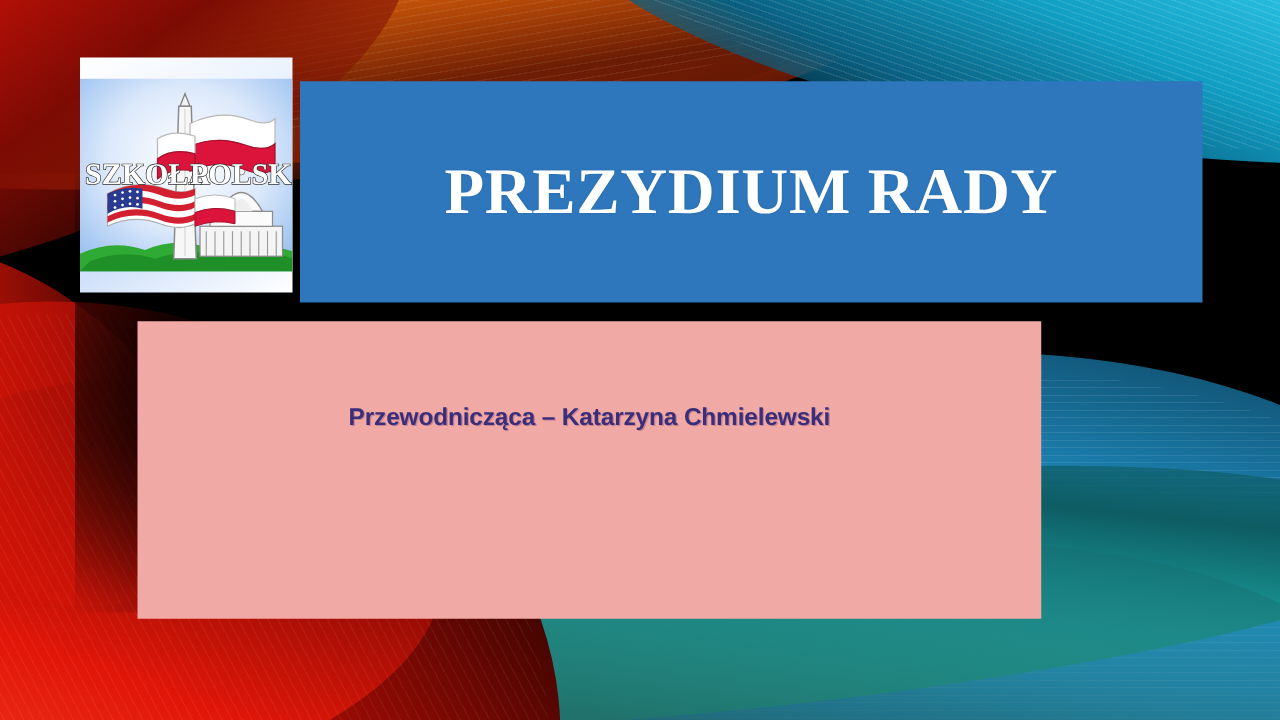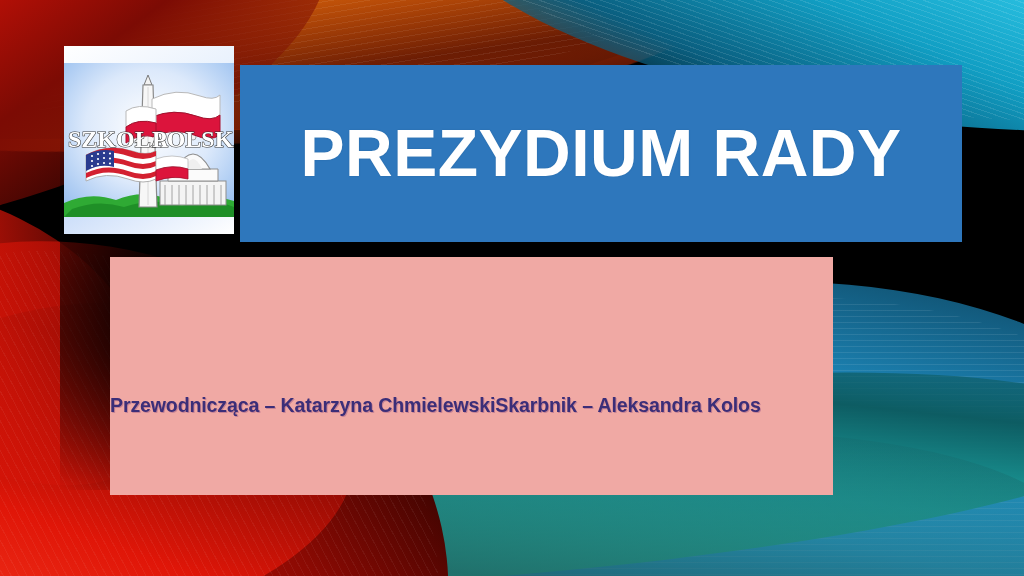--- a/index.html
+++ b/index.html
@@ -190,39 +190,39 @@
     position: absolute;
     left: 240px; top: 65px;
     width: 722px; height: 177px;
     background: #2e77bc;
     display: flex;
     align-items: center;
     justify-content: center;
   }
   .title-text {
     color: #ffffff;
-    font-family: Liberation Sans, sans-serif;
-    font-size: 66px;
+    font-family: Liberation Serif, serif;
+    font-size: 52px;
     font-weight: bold;
     line-height: 1.06;
     letter-spacing: 0.5px;
     text-align: center;
     margin: 0;
     padding: 0 18px;
     text-shadow: 0 0 2px rgba(0,0,0,0.12);
   }
 
   
   .body-box {
     position: absolute;
     left: 110px; top: 257px;
     width: 723px; height: 238px;
     background: #f0a9a4;
     display: flex;
-    flex-direction: row;
+    flex-direction: column;
     align-items: center;
     justify-content: flex-start;
     padding-top: 58px;
     box-sizing: border-box;
   }
   .body-line {
     color: #3b2e78;
     font-family: "Liberation Sans", sans-serif;
     font-size: 19.5px;
     font-weight: bold;
@@ -334,16 +334,15 @@
   </div>
 
   <div class="title-box">
     <h1 class="title-text">
       <span>PREZYDIUM RADY</span><br>
     </h1>
   </div>
 
   <div class="body-box">
     <div class="body-line">Przewodnicząca – Katarzyna Chmielewski</div>
-    <div class="body-line">Skarbnik – Aleksandra Kolos</div>
   </div>
 
 </div>
 
 </body></html>

